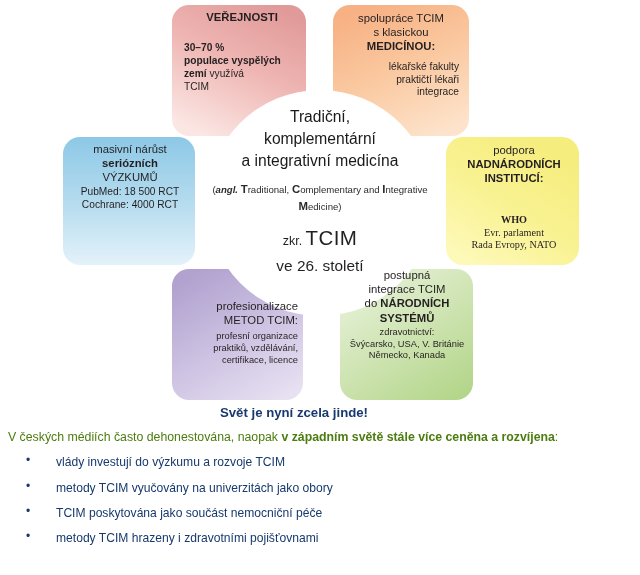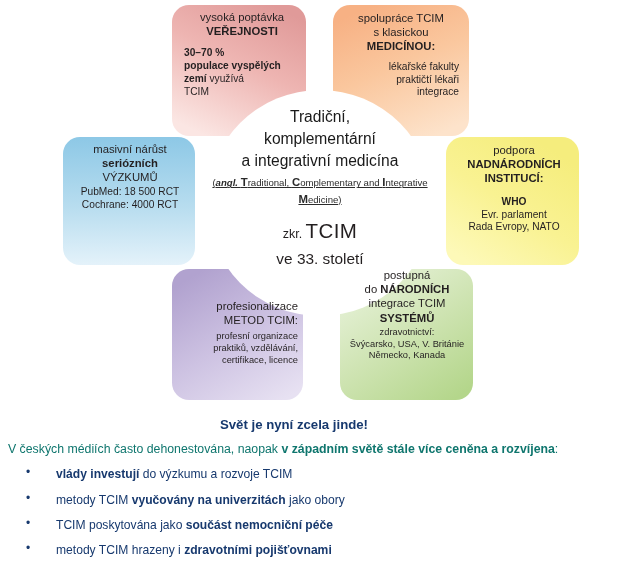--- a/index.html
+++ b/index.html
@@ -33,33 +33,33 @@
   }
 
   .petal-text {
     position: absolute;
     box-sizing: border-box;
     line-height: 1.26;
     color: #231f20;
   }
   .pt-head { font-size: 11.3px; }
   .pt-head .b { font-weight: bold; }
-  .pt-body { font-size: 10.2px; margin-top: 9px; }
+  .pt-body { font-size: 10.2px; margin-top: 18px; }
   .pt-body .b { font-weight: bold; }
   .pt-small { font-size: 9.3px; }
 
   
   #txt-demand  { left: 178px; top: 10px;  width: 128px; text-align: center; }
   #txt-demand .pt-body { text-align: left; padding-left: 6px; }
   #txt-medicine{ left: 335px; top: 11px;  width: 132px; text-align: center; }
   #txt-medicine .pt-body { text-align: right; padding-right: 8px; margin-top: 7px;}
   #txt-research{ left: 66px;  top: 142px; width: 128px; text-align: center; }
   #txt-research .pt-body { margin-top: 1px; }
   #txt-instit  { left: 450px; top: 143px; width: 128px; text-align: center; }
-  #txt-instit .pt-body { margin-top: 10px; }
+  #txt-instit .pt-body { margin-top: 28px; font-family: Liberation Serif, serif; }
   #txt-prof    { left: 172px; top: 299px; width: 126px; text-align: right; }
   #txt-prof .pt-body { margin-top: 4px; }
   #txt-nation  { left: 344px; top: 268px; width: 126px; text-align: center; }
   #txt-nation .pt-body { margin-top: 2px; }
 
   
   #center-text {
     position: absolute;
     left: 206px;
     top: 106px;
@@ -67,57 +67,56 @@
     text-align: center;
   }
   #center-title {
     font-size: 15.6px;
     line-height: 1.42;
     color: #1a1a1a;
   }
   #center-sub {
     font-size: 9.6px;
     line-height: 1.45;
-    margin-top: 2px;
+    margin-top: 9px;
     color: #2b2b2b;
-    text-decoration: underline;
   }
   #center-sub .cap { font-size: 11.4px; font-weight: bold; }
   #center-sub .it  { font-style: italic; font-weight: bold; }
   #center-abbr {
     margin-top: 12px;
     font-size: 12.5px;
   }
   #center-abbr .big { font-size: 20.5px; letter-spacing: 0.4px; }
   #center-century {
     margin-top: 7px;
     font-size: 15.4px;
   }
 
   
   #bottom {
     position: absolute;
     left: 0;
-    top: 408px;
+    top: 396px;
     width: 588px;
     color: #183c72;
   }
   #headline {
     text-align: center;
     font-size: 13.2px;
     font-weight: bold;
     margin-top: 9px;
     color: #17396e;
   }
   #lede {
     margin: 9px 8px 0 8px;
     font-size: 12.3px;
     line-height: 1.42;
     text-align: justify;
-    color: #0f766e;
+    color: #4d7c0f;
   }
   #lede .b { font-weight: bold; }
   #bullets {
     margin: 8px 0 0 0;
     padding: 0;
     list-style: none;
   }
   #bullets li {
     position: relative;
     font-size: 12.1px;
@@ -126,21 +125,21 @@
     margin-bottom: 9px;
     color: #17396e;
   }
   #bullets li:before {
     content: "\2022";
     position: absolute;
     left: 26px;
     top: -1px;
     font-size: 12px;
   }
-  #bullets .b { font-weight: bold; text-align: center; }
+  #bullets .b { font-weight: normal; text-align: center; }
 </style>
 </head>
 <body>
 
 <div id="flower">
 
   <svg id="flower-svg" viewBox="0 0 640 408">
     <defs>
 
       <linearGradient id="g-demand" x1="0.25" y1="1" x2="0.75" y2="0">
@@ -196,21 +195,20 @@
       <rect x="446" y="137" width="133" height="128" rx="17" ry="17" fill="url(#g-instit)"></rect>
 
       <rect x="172" y="269" width="131" height="131" rx="17" ry="17" fill="url(#g-prof)"></rect>
 
       <rect x="340" y="269" width="133" height="131" rx="17" ry="17" fill="url(#g-nation)"></rect>
     </g>
   </svg>
 
   <div class="petal-text" id="txt-demand">
     <div class="pt-head">
-      <div>vysoká poptávka</div>
       <div class="b">VEŘEJNOSTI</div>
     </div>
     <div class="pt-body">
       <div class="b">30–70 %</div>
       <div class="b">populace vyspělých</div>
       <div><span class="b">zemí</span><span> využívá</span></div>
       <div>TCIM</div>
     </div>
   </div>
 
@@ -260,22 +258,22 @@
     <div class="pt-body pt-small">
       <div>profesní organizace</div>
       <div>praktiků, vzdělávání,</div>
       <div>certifikace, licence</div>
     </div>
   </div>
 
   <div class="petal-text" id="txt-nation">
     <div class="pt-head">
       <div>postupná</div>
+      <div>integrace TCIM</div>
       <div><span>do </span><span class="b">NÁRODNÍCH</span></div>
-      <div>integrace TCIM</div>
       <div class="b">SYSTÉMŮ</div>
     </div>
     <div class="pt-body pt-small">
       <div>zdravotnictví:</div>
       <div>Švýcarsko, USA, V. Británie</div>
       <div>Německo, Kanada</div>
     </div>
   </div>
 
   <div id="center-text">
@@ -283,21 +281,21 @@
       <div>Tradiční,</div>
       <div>komplementární</div>
       <div>a integrativní medicína</div>
     </div>
     <div id="center-sub">
       <span>(</span><span class="it">angl.</span> <span class="cap">T</span>raditional, <span class="cap">C</span>omplementary and <span class="cap">I</span>ntegrative <span class="cap">M</span>edicine)
     </div>
     <div id="center-abbr">
       <span>zkr. </span><span class="big">TCIM</span>
     </div>
-    <div id="center-century">ve 33. století</div>
+    <div id="center-century">ve 26. století</div>
   </div>
 </div>
 
 <div id="bottom">
   <div id="headline">Svět je nyní zcela jinde!</div>
   <div id="lede">
     <span>V českých médiích často dehonestována, naopak </span><span class="b">v západním světě stále více ceněna a rozvíjena</span><span>:</span>
   </div>
   <ul id="bullets">
     <li>

